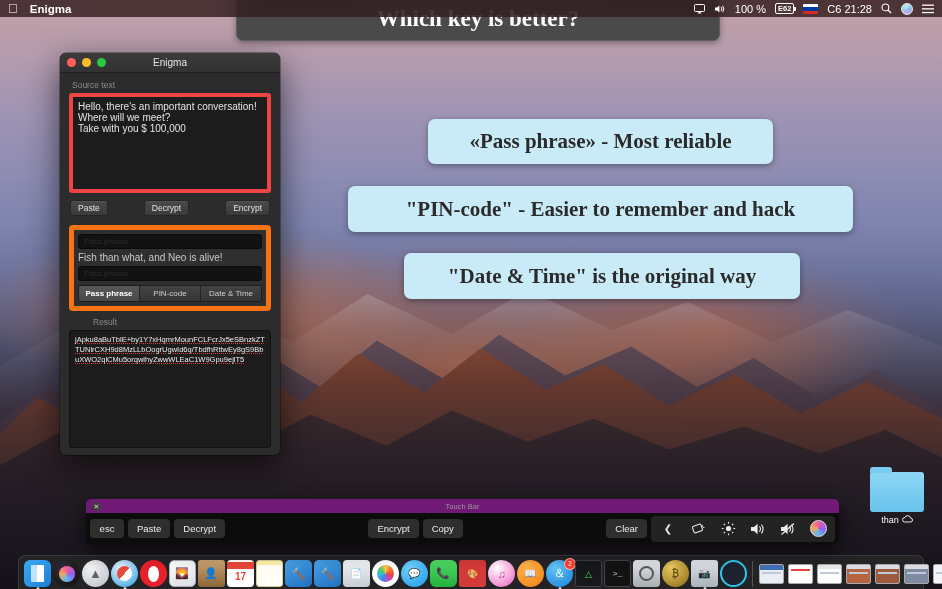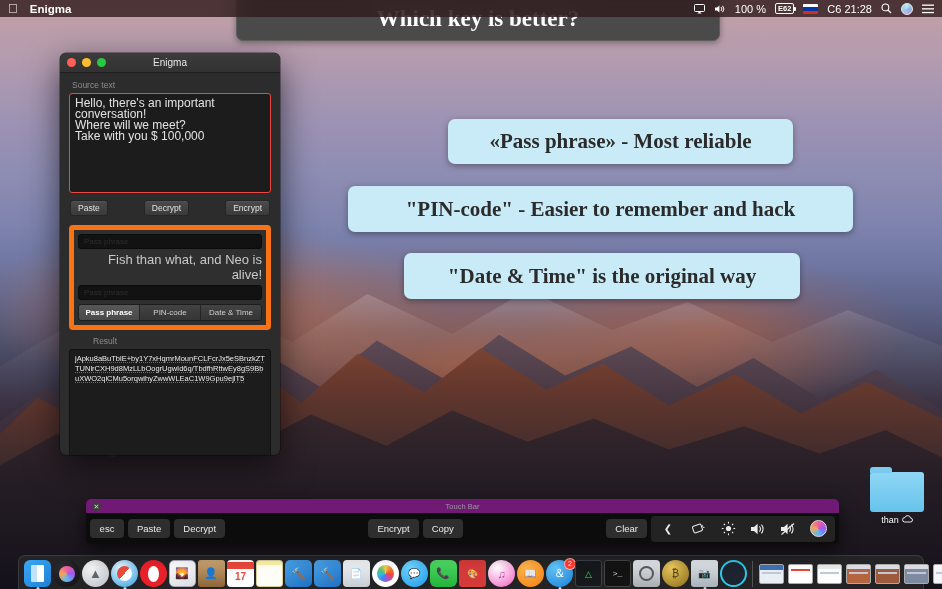--- a/index.html
+++ b/index.html
@@ -123,23 +123,23 @@
   .light.red { background: #ff5f57; }
   .light.yellow { background: #febc2e; }
   .light.green { background: #28c840; }
   #enigma .wintitle {
     position: absolute; left: 0; right: 0; text-align: center;
     font-size: 10px; color: #e6e6e6;
   }
   #enigma .body { padding: 6px 9px 0 9px; }
   .section-label { font-size: 8.5px; color: #8d8d8d; margin: 1px 0 3px 3px; }
   .text-area {
-    background: #1c1c1c; border: 1px solid #ef4444;
+    background: #1c1c1c; border: 4px solid #ef4444;
     border-radius: 3px; height: 100px;
-    padding: 4px 5px; font-size: 12px; line-height: 11px; color: #e3e3e3;
+    padding: 4px 5px; font-size: 10px; line-height: 11px; color: #e3e3e3;
     overflow: hidden;
   }
   .btn-row { display: flex; justify-content: space-between; align-items: center; margin: 7px 1px 0 1px; }
   .btn {
     background: linear-gradient(to bottom, #4a4a4a, #3a3a3a);
     border: 1px solid #252525; border-radius: 3px;
     color: #e0e0e0; font-size: 8.5px;
     padding: 2px 7px; min-width: 28px; text-align: center;
     box-shadow: 0 1px 0 rgba(255,255,255,.05) inset;
   }
@@ -148,21 +148,21 @@
     margin-top: 9px;
     background: #2f2f2f; border: 5px solid #f97316; border-radius: 4px;
     padding: 4px;
   }
   .key-input {
     background: #121212; border: 1px solid #0b0b0b; border-radius: 3px;
     height: 15px; padding: 2px 5px; font-size: 8px; color: #2e2e2e;
     overflow: hidden; white-space: nowrap;
   }
   .key-hint {
-    text-align: right; font-size: 13px; color: #c9c9c9;
+    text-align: left; font-size: 10px; color: #c9c9c9;
     padding: 3px 0 3px 0;
   }
   .segmented {
     display: flex; margin-top: 4px;
     border: 1px solid #1d1d1d; border-radius: 3px; overflow: hidden;
   }
   .seg {
     flex: 1; text-align: center; font-size: 8px; padding: 3px 0;
     background: linear-gradient(to bottom, #434343, #353535);
     color: #cfcfcf; border-right: 1px solid #252525;
@@ -195,21 +195,21 @@
   }
   #cap-title {
     left: 236px; top: -4px; width: 484px; height: 45px;
     background: #4a4a4a; color: #ffffff;
     font-size: 23px; border-radius: 7px;
     border: 1px solid #5e5e5e;
   }
   .cap-light {
     background: #c9ebf7; color: #2b2b2b; border-radius: 7px;
   }
-  #cap-1 { left: 448px; top: 119px; width: 345px; height: 45px; font-size: 21px; }
+  #cap-1 { left: 428px; top: 119px; width: 345px; height: 45px; font-size: 21px; }
   #cap-2 { left: 348px; top: 186px; width: 505px; height: 46px; font-size: 21px; }
   #cap-3 { left: 404px; top: 253px; width: 396px; height: 46px; font-size: 21px; }
 
   
   #cloud-folder {
     position: absolute; left: 866px; top: 472px; width: 62px;
     text-align: center; z-index: 30;
   }
   .folder-ico {
     width: 54px; height: 40px; margin: 0 auto;

